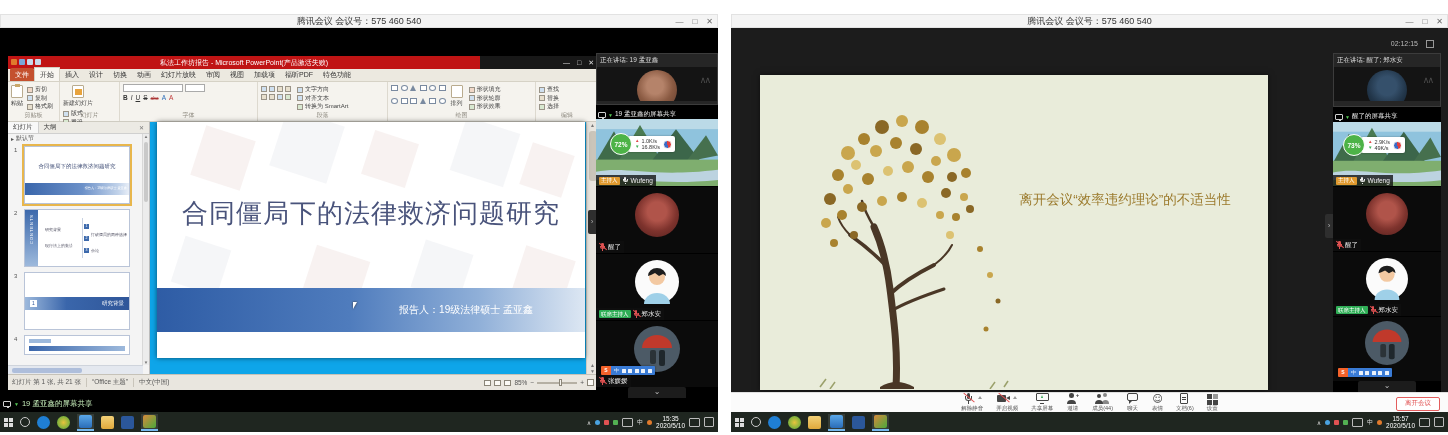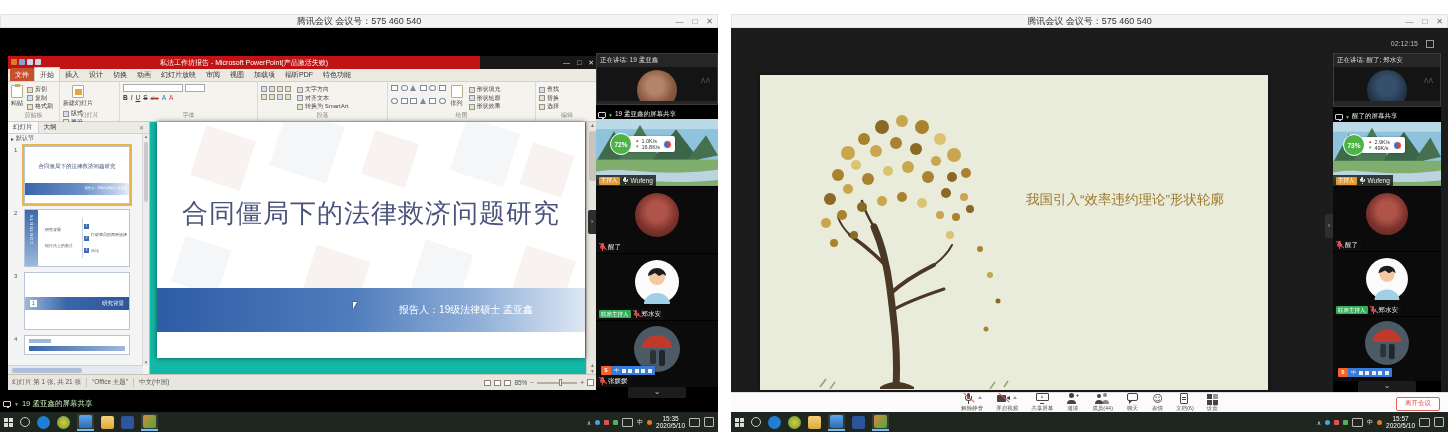--- a/index.html
+++ b/index.html
@@ -32,21 +32,21 @@
 .rsm{display:flex;align-items:center;gap:2px;font-size:6px;color:#444;line-height:7px;white-space:nowrap}
 .sq{display:inline-block;width:6px;height:6px;border:1px solid #9a9488;background:#fff;flex:0 0 auto}
 .sq.c1{background:#e8e0ce}.sq.c2{background:#cfe0f0}.sq.c3{background:#f0d8c8}.sq.c4{background:#d8e8d0}
 .fontrow{display:flex;gap:2px;align-items:center;margin-bottom:2px}
 .fbox{height:8px;border:1px solid #aaa;background:#fff}
 .fglyphs{display:flex;gap:3px;align-items:baseline;font-size:6.5px;color:#333}
 .fglyphs .g1{font-weight:bold}.fglyphs .g2{font-style:italic}.fglyphs .g3{text-decoration:underline}.fglyphs .g4{text-decoration:line-through}.fglyphs .g5{font-size:5px;text-decoration:line-through;color:#a33}.fglyphs .g6{color:#2b6cb8}.fglyphs .g7{color:#c03a3a}
 .shapegrid{display:grid;grid-template-columns:repeat(6,8px);grid-gap:1.5px;margin-top:1px}
 .shp{width:7px;height:6px;border:1px solid #7a8aa0;background:#fff}
 .shp.o{border-radius:50%}.shp.t{width:0;height:0;border:none;border-left:3.5px solid transparent;border-right:3.5px solid transparent;border-bottom:6px solid #7a8aa0;background:none}
-.ppt-body{position:absolute;top:66px;left:0;right:0;bottom:16px;background:#14b8a6;display:flex}
+.ppt-body{position:absolute;top:66px;left:0;right:0;bottom:16px;background:#0ea5e9;display:flex}
 .thumbpane{width:142px;background:#f4f4f4;border-right:1px solid #bcbcbc;position:relative;flex:0 0 auto}
 .pane-tabs{height:12px;display:flex;font-size:6.5px;border-bottom:1px solid #d0d0d0;align-items:center;background:#eceae4}
 .pane-tabs span{padding:1px 5px}
 .pane-tabs .on{background:#f8f8f8;border-right:1px solid #d0d0d0}
 .pane-x{margin-left:auto;padding-right:3px;color:#777;font-size:6px}
 .secrow{height:9px;font-size:6px;color:#555;padding-left:3px;display:flex;align-items:center;gap:2px}
 .thumb{position:relative;margin:3px 10px 5px 16px;width:106px;background:#fff;border:1px solid #b9c4d8}
 .thumb .num{position:absolute;left:-11px;top:0;font-size:6px;color:#555}
 .thumb.sel{outline:2px solid #e8b64c}
 .t1t{position:absolute;top:16px;left:2px;right:2px;text-align:center;font-size:5.5px;color:#3c4a73;white-space:nowrap;overflow:hidden}
@@ -682,21 +682,21 @@
               <circle cx="208" cy="212" r="2.5" fill="#8a6826"></circle>
               <circle cx="196" cy="240" r="2.5" fill="#a8822e"></circle>
         </g>
         <g stroke="#9aa06a" stroke-width="1.5">
               <path d="M30,298 l6,-8"></path>
               <path d="M40,300 l5,-7"></path>
               <path d="M200,300 l5,-7"></path>
               <path d="M214,298 l4,-6"></path>
             </g>
       </svg>
-      <div class="s2title">我国引入“效率违约理论”形状轮廓</div>
+      <div class="s2title">离开会议“效率违约理论”的不适当性</div>
     </div>
 
     <div class="ctab" style="left:594px;top:186px">›</div>
 
     <aside class="vsb" style="left:602px;top:25px;width:108px;height:339px">
       <div class="sbox" style="height:54px">
         <div class="stext">正在讲话: 醒了; 郑水安</div>
         <div class="svid">
           <span class="wm">∧∧</span>
           <span class="cava ava-dark" style="top:3px;width:40px;height:40px"></span>

